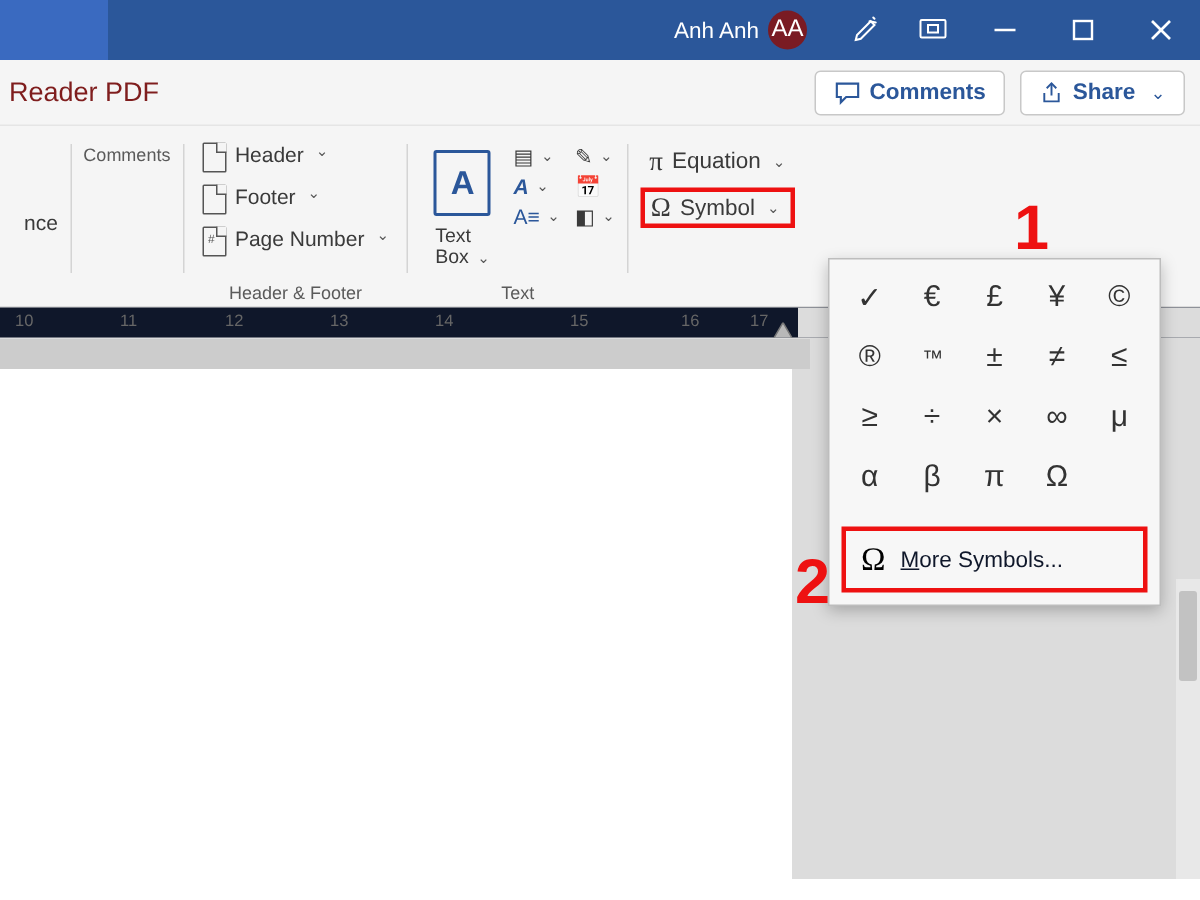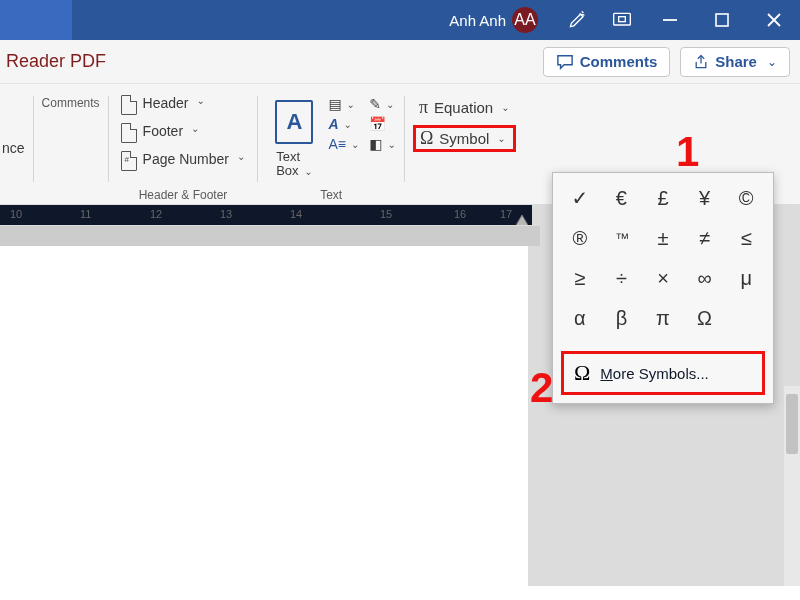--- a/index.html
+++ b/index.html
@@ -132,21 +132,21 @@
         <path d="M6 6l4-4 4 4"></path>
       </svg>
     <span style="font-weight:700">Share</span>
     <span class="chev">⌄</span>
   </div>
 </div>
 
 <div class="ribbon">
   <div class="ribbon-row">
 
-    <div class="ribbon-group" style="padding-left:2px">
+    <div class="ribbon-group" style="padding-left:16px">
       <div class="group-body" style="min-height:92px; align-items:flex-end;">
         <span style="font-size:14px;color:#3a3a3a;align-self:flex-end;margin-bottom:30px">nce</span>
       </div>
       <div class="group-label">&nbsp;</div>
     </div>
     <div class="vsep"></div>
 
     <div class="ribbon-group">
       <div class="group-label">Comments</div>
     </div>

